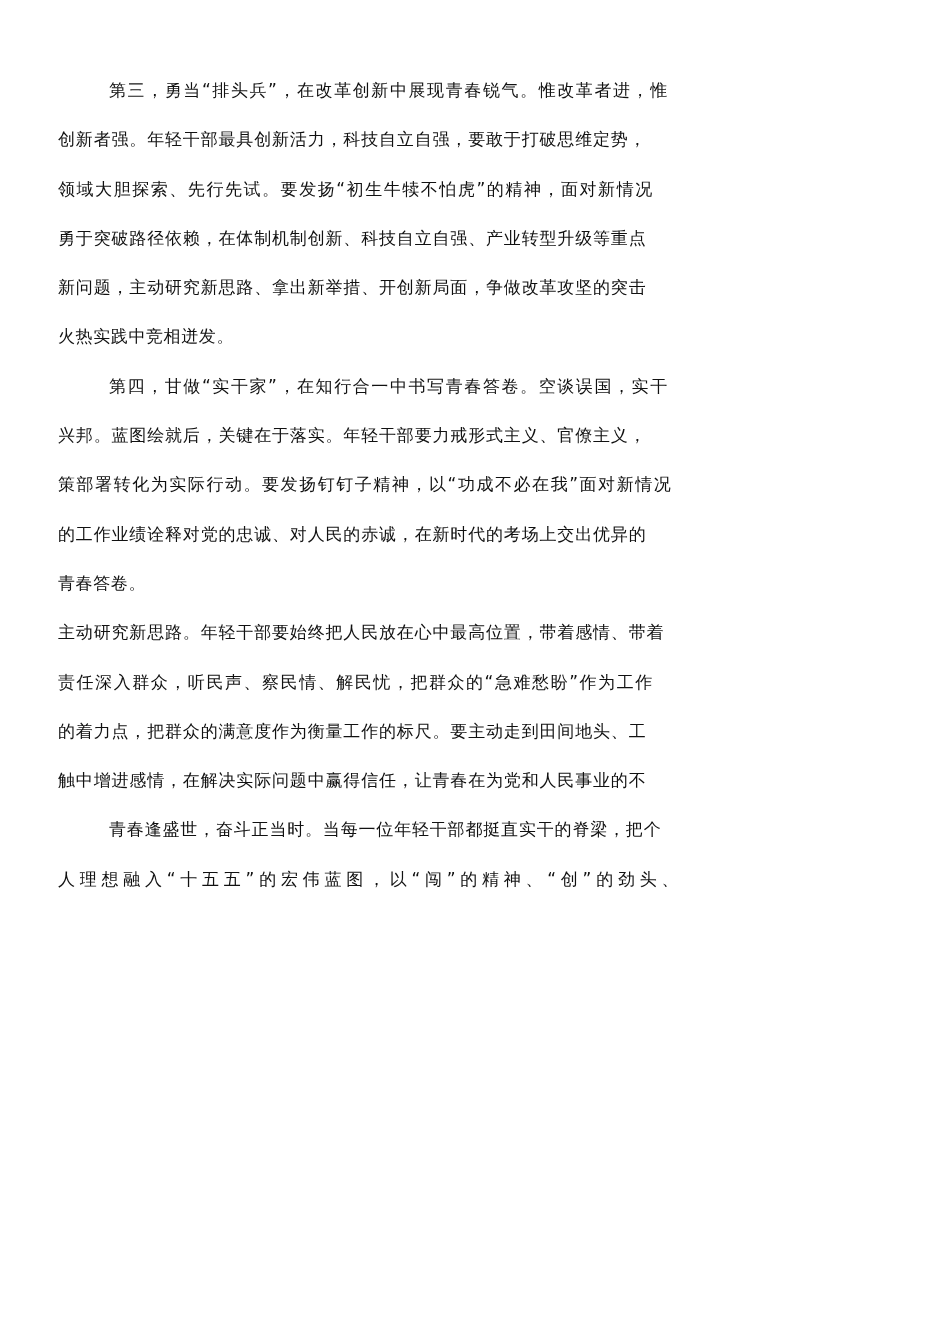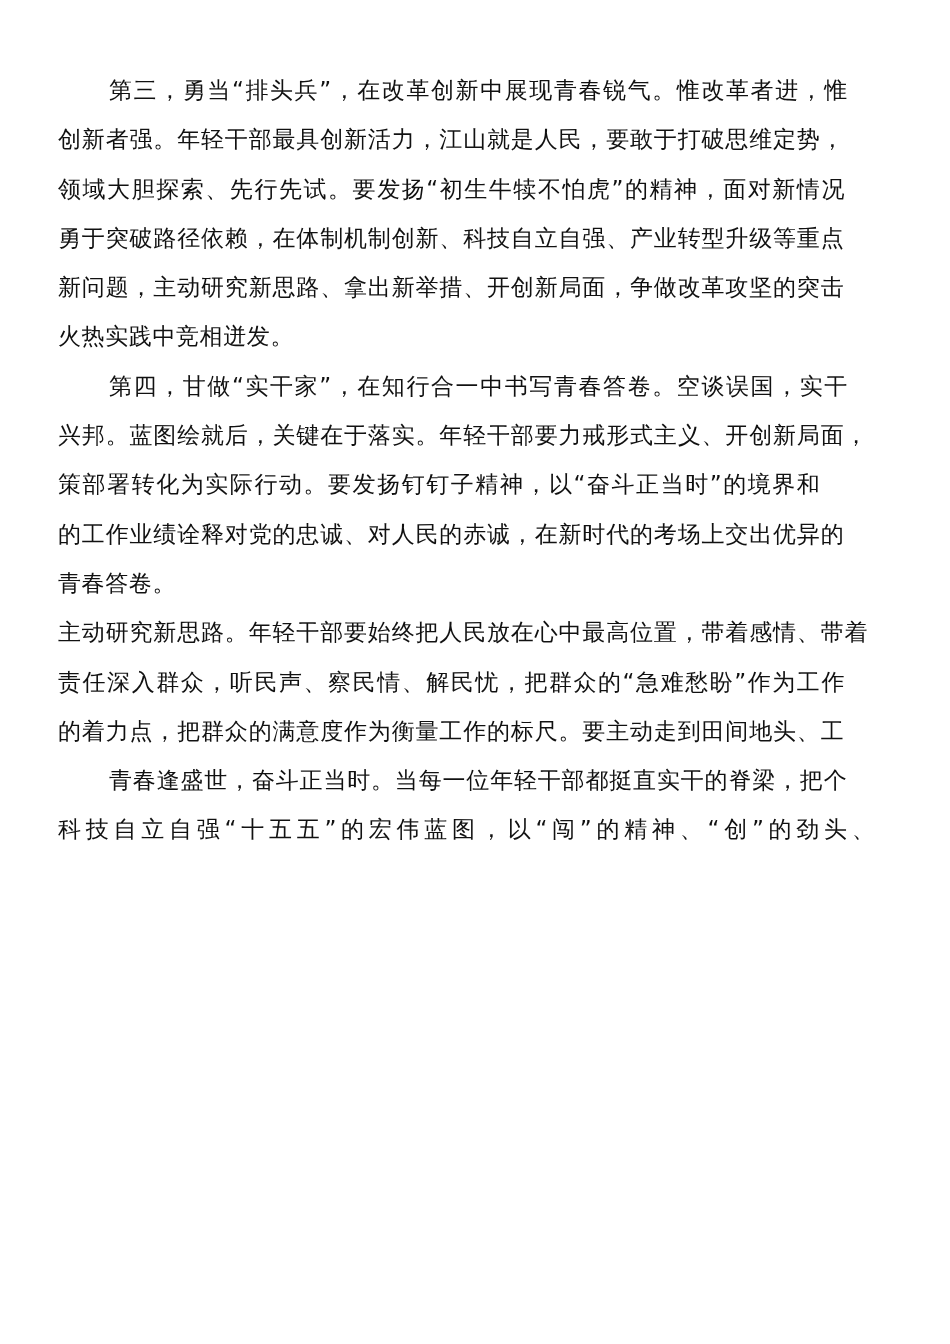--- a/index.html
+++ b/index.html
@@ -3,57 +3,58 @@
 <meta charset="utf-8">
 <style>
   html, body { margin: 0; padding: 0; background: #ffffff; }
   body { width: 950px; height: 1344px; overflow: hidden; position: relative; }
   .page {
     position: absolute;
     left: 58px;
     top: 66px;
     width: 836px;
     font-family: "DejaVu Sans", "Liberation Sans", sans-serif;
-    font-size: 23px;
+    font-size: 17px;
     line-height: 49.3px;
     color: #111111;
     letter-spacing: 0.6px;
     text-align: justify;
     text-justify: inter-character;
   }
   .line { display: block; white-space: nowrap; }
   .line.first { padding-left: 51px; }
   .para-lines { margin: 0; }
 </style>
 </head>
 <body>
 
 <div class="page">
 
   <div class="para-lines">
     <span class="line first" style="display: block; letter-spacing: 1.58387px;">第三，勇当“排头兵”，在改革创新中展现青春锐气。惟改革者进，惟</span>
-    <span class="line" style="display: block; letter-spacing: 0.832955px;">创新者强。年轻干部最具创新活力，江山就是人民，要敢于打破思维定势，</span>
+    <span class="line" style="display: block; letter-spacing: 0.832955px;">创新者强。年轻干部最具创新活力，科技自立自强，要敢于打破思维定势，</span>
     <span class="line" style="display: block; letter-spacing: 1.54886px;">领域大胆探索、先行先试。要发扬“初生牛犊不怕虎”的精神，面对新情况</span>
     <span class="line" style="display: block; letter-spacing: 0.832955px;">勇于突破路径依赖，在体制机制创新、科技自立自强、产业转型升级等重点</span>
     <span class="line" style="display: block; letter-spacing: 0.832955px;">新问题，主动研究新思路、拿出新举措、开创新局面，争做改革攻坚的突击</span>
     <span class="line">火热实践中竞相迸发。</span>
   </div>
 
   <div class="para-lines">
     <span class="line first" style="display: block; letter-spacing: 1.58387px;">第四，甘做“实干家”，在知行合一中书写青春答卷。空谈误国，实干</span>
-    <span class="line" style="display: block; letter-spacing: 0.832955px;">兴邦。蓝图绘就后，关键在于落实。年轻干部要力戒形式主义、开创新局面，</span>
-    <span class="line" style="display: block; letter-spacing: 1.54886px;">策部署转化为实际行动。要发扬钉钉子精神，以“奋斗正当时”的境界和</span>
+    <span class="line" style="display: block; letter-spacing: 0.832955px;">兴邦。蓝图绘就后，关键在于落实。年轻干部要力戒形式主义、官僚主义，</span>
+    <span class="line" style="display: block; letter-spacing: 1.54886px;">策部署转化为实际行动。要发扬钉钉子精神，以“功成不必在我”面对新情况</span>
     <span class="line" style="display: block; letter-spacing: 0.832955px;">的工作业绩诠释对党的忠诚、对人民的赤诚，在新时代的考场上交出优异的</span>
     <span class="line">青春答卷。</span>
   </div>
 
   <div class="para-lines">
     <span class="line" style="display: block; letter-spacing: 0.832955px;">主动研究新思路。年轻干部要始终把人民放在心中最高位置，带着感情、带着</span>
     <span class="line" style="display: block; letter-spacing: 1.54886px;">责任深入群众，听民声、察民情、解民忧，把群众的“急难愁盼”作为工作</span>
     <span class="line" style="display: block; letter-spacing: 0.832955px;">的着力点，把群众的满意度作为衡量工作的标尺。要主动走到田间地头、工</span>
+    <span class="line" style="display: block; letter-spacing: 0.832955px;">触中增进感情，在解决实际问题中赢得信任，让青春在为党和人民事业的不</span>
   </div>
 
   <div class="para-lines">
     <span class="line first" style="display: block; letter-spacing: 0.822278px;">青春逢盛世，奋斗正当时。当每一位年轻干部都挺直实干的脊梁，把个</span>
-    <span class="line" style="display: block; letter-spacing: 4.75272px;">科技自立自强“十五五”的宏伟蓝图，以“闯”的精神、“创”的劲头、</span>
+    <span class="line" style="display: block; letter-spacing: 4.75272px;">人理想融入“十五五”的宏伟蓝图，以“闯”的精神、“创”的劲头、</span>
   </div>
 
 </div>
 
 </body></html>

